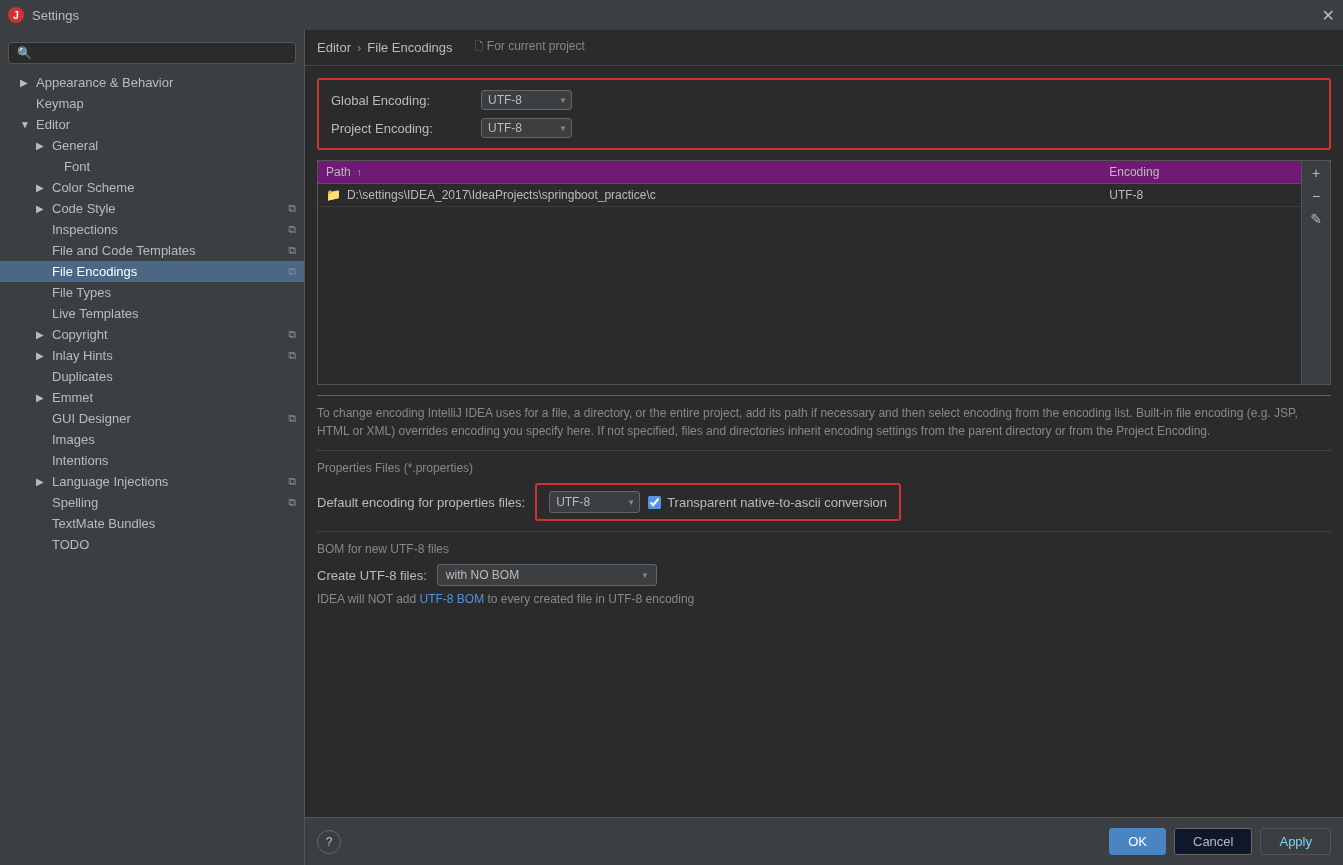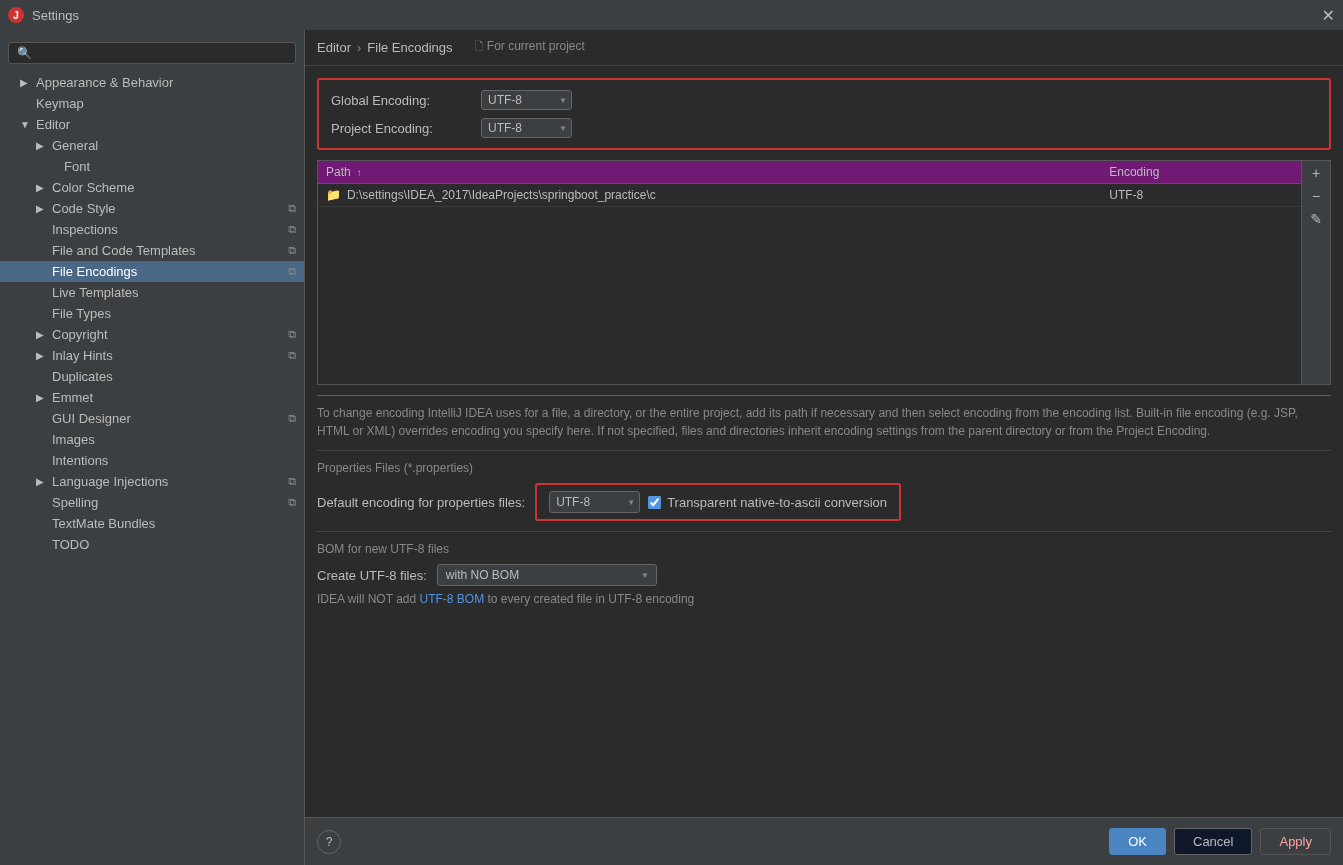--- a/index.html
+++ b/index.html
@@ -313,21 +313,21 @@
       background: #4a85c2;
       color: white;
       border-color: #4a85c2;
     }
     .btn-default {
       background: #0f172a;
       color: #bbbbbb;
     }
     .btn-disabled {
       background: #3c3f41;
-      color: #fca5a5;
+      color: #7dd3fc;
       border-color: #555;
       cursor: default;
     }
     .help-btn {
       width: 24px; height: 24px;
       border-radius: 50%;
       border: 1px solid #666;
       background: #3c3f41;
       color: #bbbbbb;
       display: flex; align-items: center; justify-content: center;
@@ -415,25 +415,25 @@
       <span>File and Code Templates</span>
       <span class="copy-icon">⧉</span>
     </div>
     <div class="sidebar-item indent2 selected">
       <span class="arrow"></span>
       <span>File Encodings</span>
       <span class="copy-icon">⧉</span>
     </div>
     <div class="sidebar-item indent2">
       <span class="arrow"></span>
+      <span>File Types</span>
+    </div>
+    <div class="sidebar-item indent2">
+      <span class="arrow"></span>
       <span>Live Templates</span>
-    </div>
-    <div class="sidebar-item indent2">
-      <span class="arrow"></span>
-      <span>File Types</span>
     </div>
     <div class="sidebar-item indent2">
       <span class="arrow">▶</span>
       <span>Copyright</span>
       <span class="copy-icon">⧉</span>
     </div>
     <div class="sidebar-item indent2">
       <span class="arrow">▶</span>
       <span>Inlay Hints</span>
       <span class="copy-icon">⧉</span>

